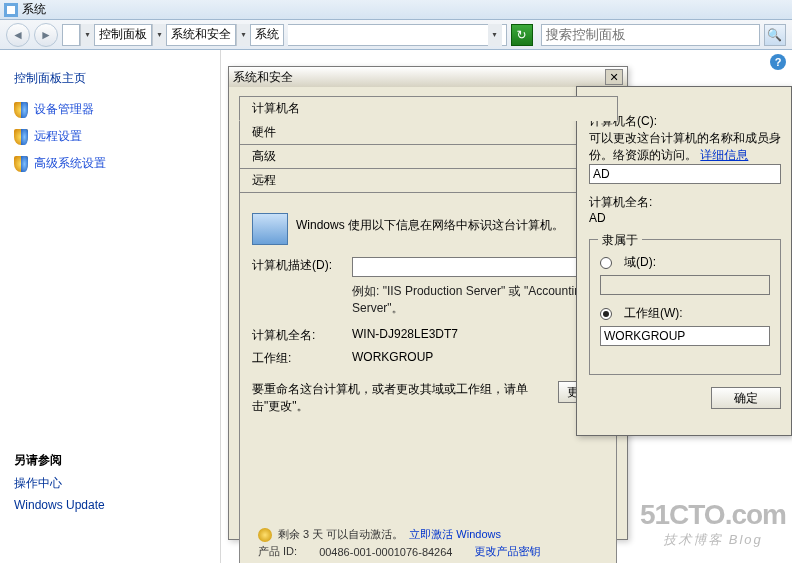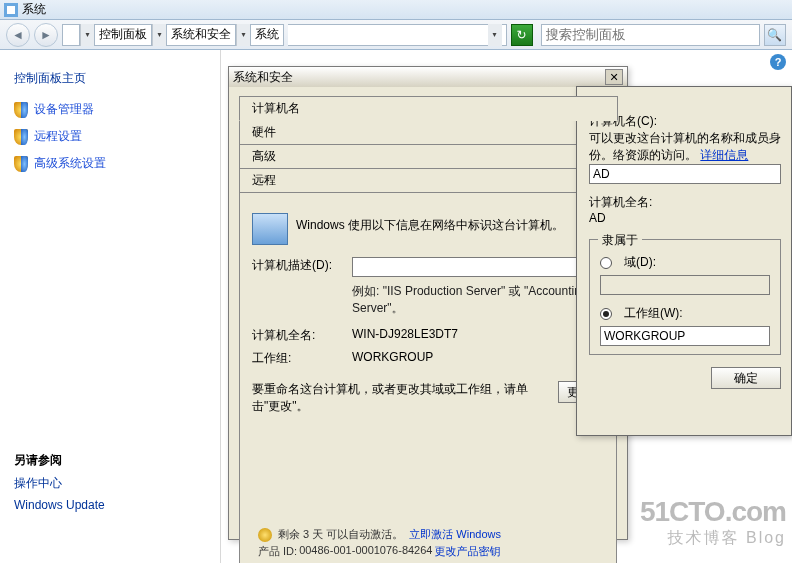--- a/index.html
+++ b/index.html
@@ -52,30 +52,30 @@
   .dlg-btns { display:flex; justify-content:flex-end; gap:6px; padding:6px 4px 2px 0; }
   .btn { min-width:70px; height:22px; border:1px solid #7a7a7a; background:linear-gradient(#fefefe,#e2e0d4); font-size:12px; cursor:pointer; padding:0 8px; }
   .btn.truncated{ min-width:40px; }
   
   
   .dlg2 { position:absolute; top:86px; left:576px; width:216px; height:350px; background:#ece9d8; border:1px solid #6a6a6a; box-shadow:2px 2px 6px rgba(0,0,0,0.25); overflow:hidden; }
   .dlg2-title { height:20px; background:linear-gradient(#3a6acf,#1a3a8f); color:#fff; display:flex;align-items:center; padding:0 6px; font-size:12px; }
   .dlg2-body { padding:10px 10px 6px 12px; font-size:12px; }
   .dlg2-body a { color:#0033cc; text-decoration:underline; cursor:pointer; }
   .fld { width:100%; height:20px; border:1px solid #7a7a7a; background:#fff; padding:1px 3px; font-family:inherit; font-size:12px; }
-  .grp { border:1px solid #888; padding:10px 10px 8px 10px; margin-top:14px; position:relative; }
+  .grp { border:1px solid #888; padding:10px 10px 28px 10px; margin-top:14px; position:relative; }
   .grp-ttl { position:absolute; top:-8px; left:8px; background:#ece9d8; padding:0 4px; }
   .radio-row { display:flex; align-items:center; gap:12px; margin:4px 0; }
   .radio { width:12px;height:12px;border:1px solid #555;border-radius:50%;background:#fff;display:inline-flex;align-items:center;justify-content:center; }
   .radio.checked::after{content:"";width:6px;height:6px;border-radius:50%;background:#222;}
   .fld.dis { background:#ece9d8; color:#888; }
   
-  .watermark { position:absolute; right:6px; bottom:14px; text-align:right; font-family:Arial; color:#bbb; pointer-events:none; }
+  .watermark { position:absolute; right:6px; bottom:14px; text-align:center; font-family:Arial; color:#bbb; pointer-events:none; }
   .watermark .big{ font-size:28px; font-weight:bold; letter-spacing:-1px; }
-  .watermark .sm{ font-size:16px; letter-spacing:2px; }
+  .watermark .sm{ font-size:13px; letter-spacing:2px;font-style:italic; }
   
   .leak { position:absolute; left:258px; bottom:4px; font-size:11px; color:#333; display:flex; gap:6px; align-items:center; }
   .leak a { color:#0033cc; }
   .keyicon{ width:14px;height:14px;border-radius:50%;background:radial-gradient(#ffe070,#c89000); }
 </style>
 </head>
 <body>
 
 <div class="titlebar">
   <span class="sysicon"></span>
@@ -207,21 +207,21 @@
     </div>
   </div>
 </div>
 
 <div class="leak" style="flex-direction:column;align-items:flex-start;gap:2px;">
   <div style="display:flex;gap:6px;align-items:center;">
     <span class="keyicon"></span>
     <span>剩余 3 天 可以自动激活。</span>
     <a>立即激活 Windows</a>
   </div>
-  <div style="display:flex;gap:2px;">
+  <div style="display:flex;gap:22px;align-items:center;">
     <span>产品 ID:</span>
     <span>00486-001-0001076-84264</span>
     <a>更改产品密钥</a>
   </div>
 </div>
 
 <div class="watermark">
   <div class="big">51CTO.com</div>
   <div class="sm">技术博客  Blog</div>
 </div>

